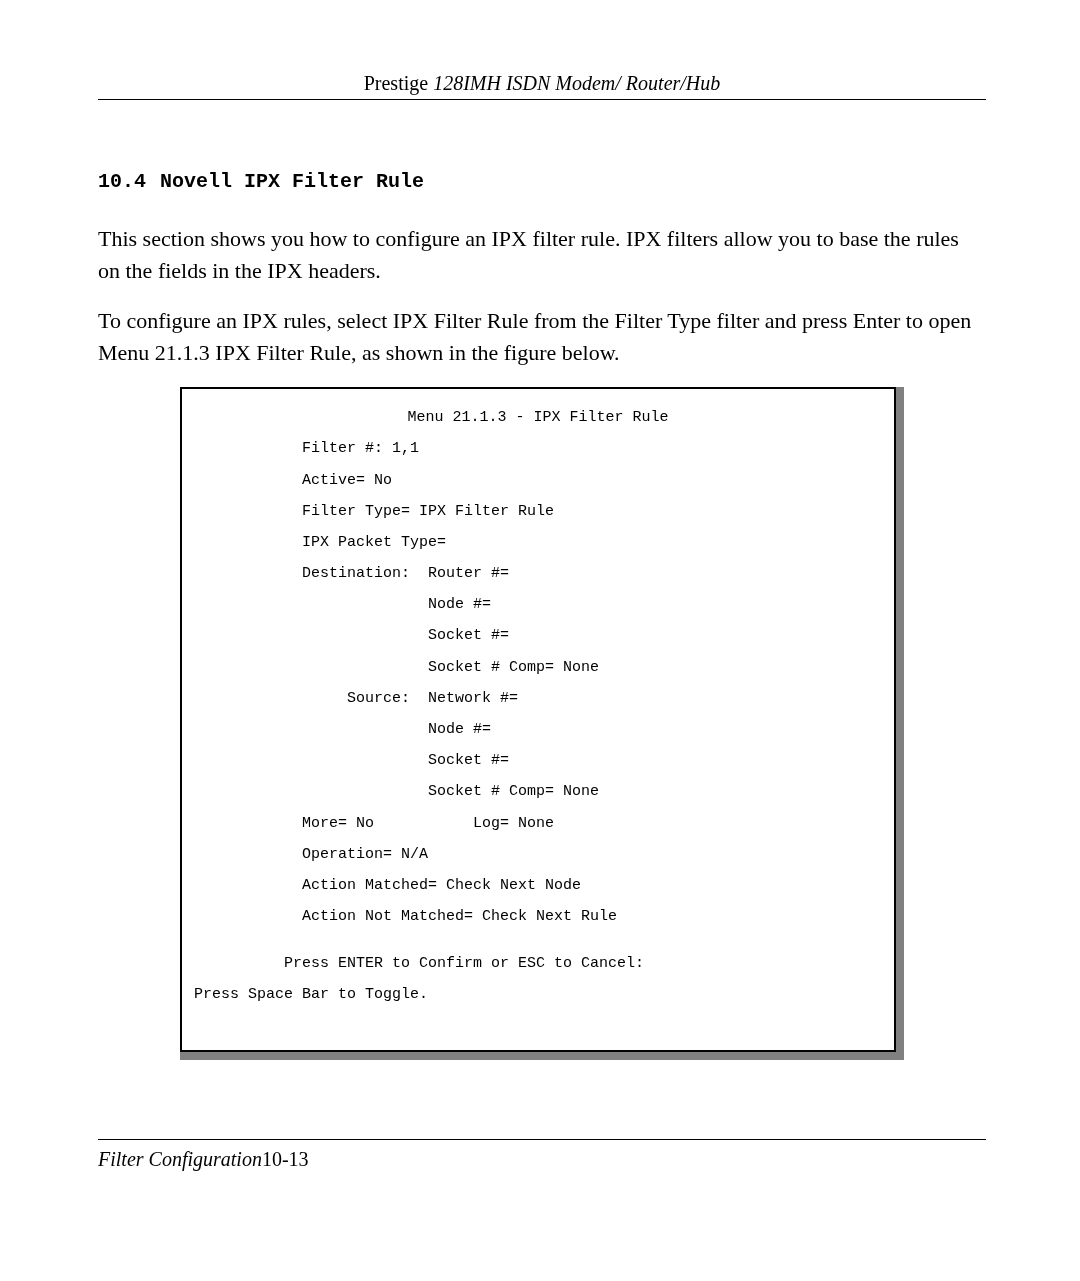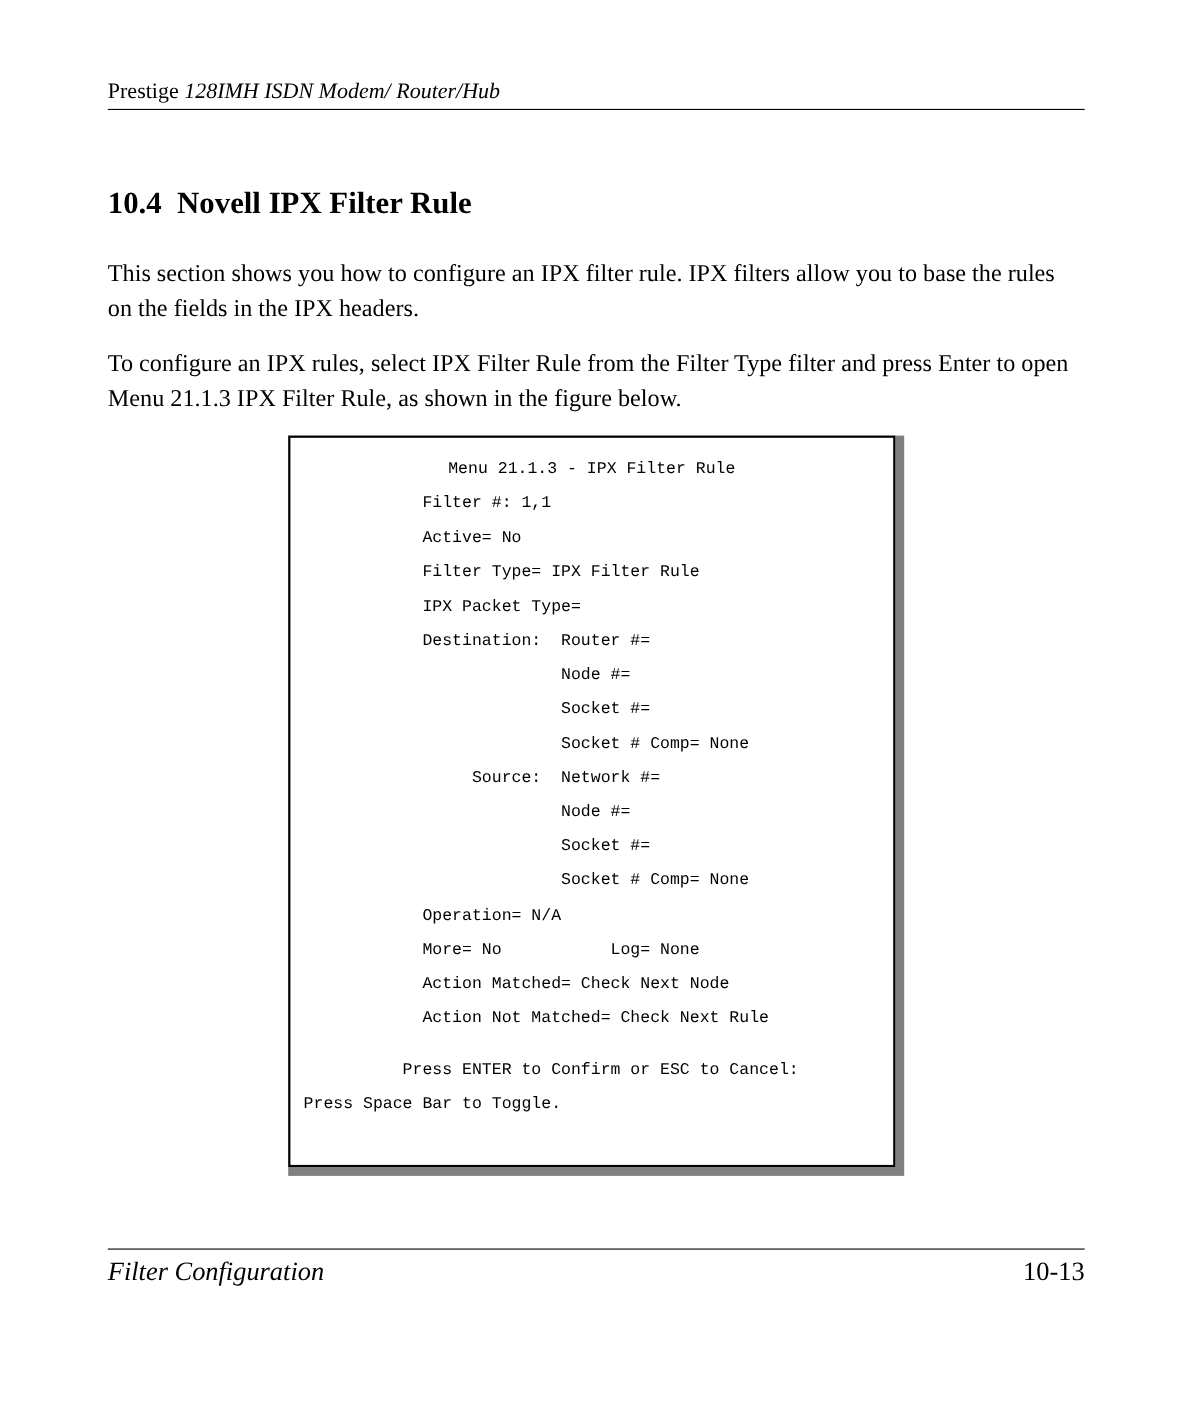--- a/index.html
+++ b/index.html
@@ -11,41 +11,41 @@
       color: #000;
       position: relative;
     }
     .page {
       padding: 72px 94px 72px 98px;
       height: 100%;
       position: relative;
     }
     .running-head {
       font-size: 20px;
-      text-align: left;
+      text-align: center;
       border-bottom: 1.5px solid #000;
       padding-bottom: 4px;
       margin-bottom: 70px;
     }
     .running-head .product { font-style: normal; }
     .running-head .model  { font-style: italic; }
     h2.section-title {
-      font-family: Liberation Serif, serif;
+      font-family: Liberation Mono, monospace;
       font-weight: bold;
-      font-size: 28px;
+      font-size: 20px;
       margin-bottom: 30px;
     }
     h2.section-title .secnum { margin-right: 14px; }
     p.body {
       font-size: 22px;
       line-height: 1.45;
       margin-bottom: 18px;
     }
     
-    .figure-wrap { margin: 12px auto 18px; width: 560px; }
+    .figure-wrap { margin: 12px auto 18px; width: 724px; }
     .term-shadow {
       background: #808080;            
       padding: 0 8px 8px 0;           
     }
     .term {
       background: #fff;
       border: 2px solid #000;
       font-family: "Courier New", Courier, monospace;
       font-size: 15px;
       line-height: 1.04;
@@ -60,22 +60,21 @@
       text-align: center;
       margin-top: 18px;
     }
     
     .page-footer {
       position: absolute;
       left: 98px; right: 94px; bottom: 110px;
       border-top: 1.5px solid #000;
       padding-top: 8px;
       display: flex;
-      justify-content: space-between;
-      font-size: 24px;
+      font-size: 20px;
     }
     .page-footer .left  { font-style: italic; }
     .page-footer .right { }
   </style>
 </head>
 <body>
 
 <div class="page">
 
   <div class="running-head">
@@ -98,22 +97,22 @@
 <div>            Filter Type= IPX Filter Rule</div>
 <div>            IPX Packet Type=</div>
 <div>            Destination:  Router #=</div>
 <div>                          Node #=</div>
 <div>                          Socket #=</div>
 <div>                          Socket # Comp= None</div>
 <div>                 Source:  Network #=</div>
 <div>                          Node #=</div>
 <div>                          Socket #=</div>
 <div>                          Socket # Comp= None</div>
+<div>            More= No           Log= None</div>
 <div>            Operation= N/A</div>
-<div>            More= No           Log= None</div>
 <div>            Action Matched= Check Next Node</div>
 <div>            Action Not Matched= Check Next Rule</div>
 <div></div>
 <div>          Press ENTER to Confirm or ESC to Cancel:</div>
 <div>Press Space Bar to Toggle.</div>
       </div>
     </div>
   </div>
 
   <div class="page-footer">

